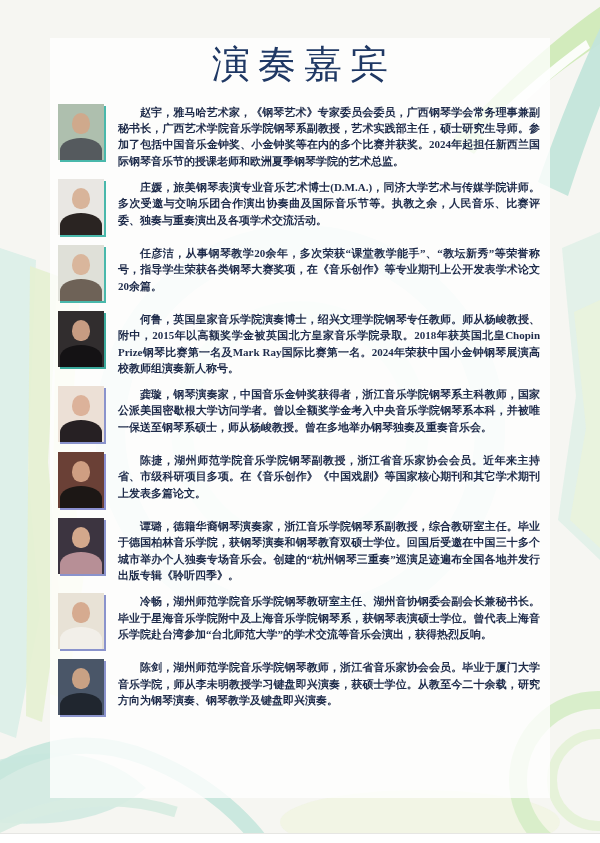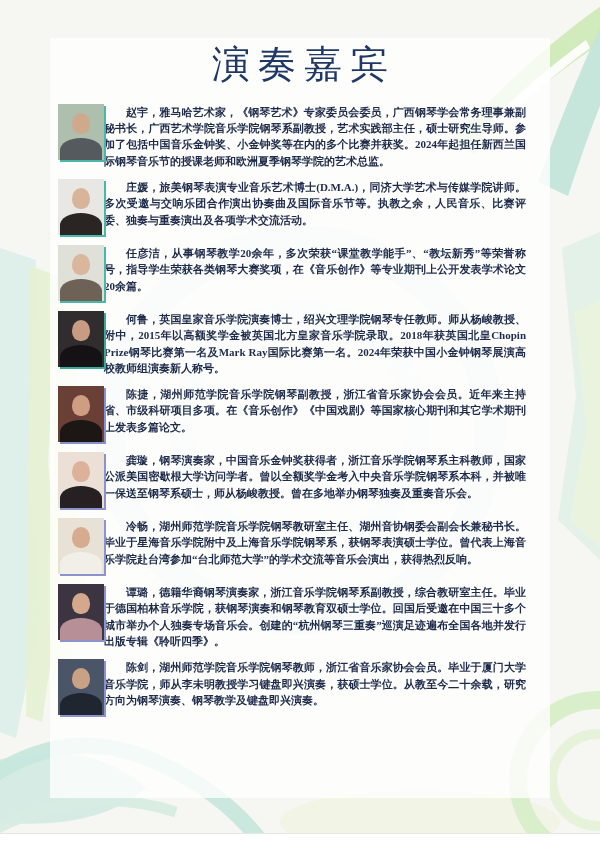--- a/index.html
+++ b/index.html
@@ -13,21 +13,21 @@
     position:absolute;left:50px;top:38px;width:500px;height:760px;
     background:rgba(255,255,255,0.78);z-index:1;
   }
   .content{position:absolute;left:0;top:0;width:600px;z-index:2;}
   .title{
     margin:44px 0 0;text-align:center;
     font-size:38px;font-weight:normal;color:var(--title-color,#1f3864);
     letter-spacing:8px;text-indent:8px;line-height:1.1;
   }
   .guests{margin:18px 58px 0;display:flex;flex-direction:column;gap:10px;}
-  .guest{display:flex;align-items:flex-start;min-height:56px;}
+  .guest{display:flex;gap:14px;align-items:flex-start;min-height:56px;}
   .photo{
     width:46px;height:56px;flex:0 0 46px;position:relative;overflow:hidden;
     background:var(--pbg,#ddd);
     box-shadow:2px 2px 0 var(--pacc,#7fc8bd);
   }
   .photo .head{
     position:absolute;left:50%;top:9px;width:18px;height:21px;margin-left:-9px;
     border-radius:50% 50% 45% 45%;background:var(--pskin,#c9a78d);
   }
   .photo .torso{
@@ -112,49 +112,49 @@
     <div class="guest">
       <div class="photo" style="--pbg: #312d2e; --pfig: #141214; --pskin: #c79c82; --pacc: #3aa99b;">
           <span class="head"></span>
           <span class="torso"></span>
         </div>
       <p class="bio">何鲁，英国皇家音乐学院演奏博士，绍兴文理学院钢琴专任教师。师从杨峻教授、附中，2015年以高额奖学金被英国北方皇家音乐学院录取。2018年获英国北皇Chopin Prize钢琴比赛第一名及Mark Ray国际比赛第一名。2024年荣获中国小金钟钢琴展演高校教师组演奏新人称号。</p>
     </div>
 
 
     <div class="guest">
+      <div class="photo" style="--pbg: #ece0d6; --pfig: #262023; --pskin: #dcb29a; --pacc: #8a93cc;">
+          <span class="head"></span>
+          <span class="torso"></span>
+        </div>
+      <p class="bio">龚璇，钢琴演奏家，中国音乐金钟奖获得者，浙江音乐学院钢琴系主科教师，国家公派美国密歇根大学访问学者。曾以全额奖学金考入中央音乐学院钢琴系本科，并被唯一保送至钢琴系硕士，师从杨峻教授。曾在多地举办钢琴独奏及重奏音乐会。</p>
+    </div>
+
+    <div class="guest">
       <div class="photo" style="--pbg: #6a4036; --pfig: #1c1715; --pskin: #cf9e82; --pacc: #8a8fd0;">
           <span class="head"></span>
           <span class="torso"></span>
         </div>
       <p class="bio">陈捷，湖州师范学院音乐学院钢琴副教授，浙江省音乐家协会会员。近年来主持省、市级科研项目多项。在《音乐创作》《中国戏剧》等国家核心期刊和其它学术期刊上发表多篇论文。</p>
     </div>
 
     <div class="guest">
-      <div class="photo" style="--pbg: #ece0d6; --pfig: #262023; --pskin: #dcb29a; --pacc: #8a93cc;">
+      <div class="photo" style="--pbg: #3c3440; --pfig: #b78f96; --pskin: #d3a88c; --pacc: #8a93cc;">
           <span class="head"></span>
           <span class="torso"></span>
         </div>
-      <p class="bio">龚璇，钢琴演奏家，中国音乐金钟奖获得者，浙江音乐学院钢琴系主科教师，国家公派美国密歇根大学访问学者。曾以全额奖学金考入中央音乐学院钢琴系本科，并被唯一保送至钢琴系硕士，师从杨峻教授。曾在多地举办钢琴独奏及重奏音乐会。</p>
+      <p class="bio">谭璐，德籍华裔钢琴演奏家，浙江音乐学院钢琴系副教授，综合教研室主任。毕业于德国柏林音乐学院，获钢琴演奏和钢琴教育双硕士学位。回国后受邀在中国三十多个城市举办个人独奏专场音乐会。创建的“杭州钢琴三重奏”巡演足迹遍布全国各地并发行出版专辑《聆听四季》。</p>
     </div>
 
     <div class="guest">
       <div class="photo" style="--pbg: #e8e2d6; --pfig: #f2efe9; --pskin: #d6ab90; --pacc: #8a93cc;">
           <span class="head"></span>
           <span class="torso"></span>
         </div>
       <p class="bio">冷畅，湖州师范学院音乐学院钢琴教研室主任、湖州音协钢委会副会长兼秘书长。毕业于星海音乐学院附中及上海音乐学院钢琴系，获钢琴表演硕士学位。曾代表上海音乐学院赴台湾参加“台北师范大学”的学术交流等音乐会演出，获得热烈反响。</p>
-    </div>
-
-    <div class="guest">
-      <div class="photo" style="--pbg: #3c3440; --pfig: #b78f96; --pskin: #d3a88c; --pacc: #8a93cc;">
-          <span class="head"></span>
-          <span class="torso"></span>
-        </div>
-      <p class="bio">谭璐，德籍华裔钢琴演奏家，浙江音乐学院钢琴系副教授，综合教研室主任。毕业于德国柏林音乐学院，获钢琴演奏和钢琴教育双硕士学位。回国后受邀在中国三十多个城市举办个人独奏专场音乐会。创建的“杭州钢琴三重奏”巡演足迹遍布全国各地并发行出版专辑《聆听四季》。</p>
     </div>
 
     <div class="guest">
       <div class="photo" style="--pbg: #4a5668; --pfig: #20262f; --pskin: #c9a184; --pacc: #8a93cc;">
           <span class="head"></span>
           <span class="torso"></span>
         </div>
       <p class="bio">陈剑，湖州师范学院音乐学院钢琴教师，浙江省音乐家协会会员。毕业于厦门大学音乐学院，师从李未明教授学习键盘即兴演奏，获硕士学位。从教至今二十余载，研究方向为钢琴演奏、钢琴教学及键盘即兴演奏。</p>
     </div>
 

